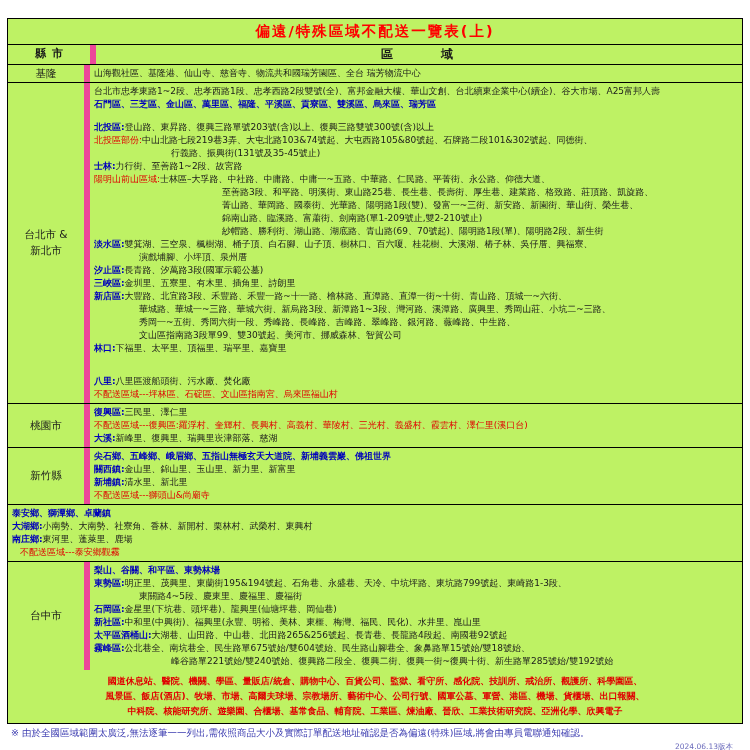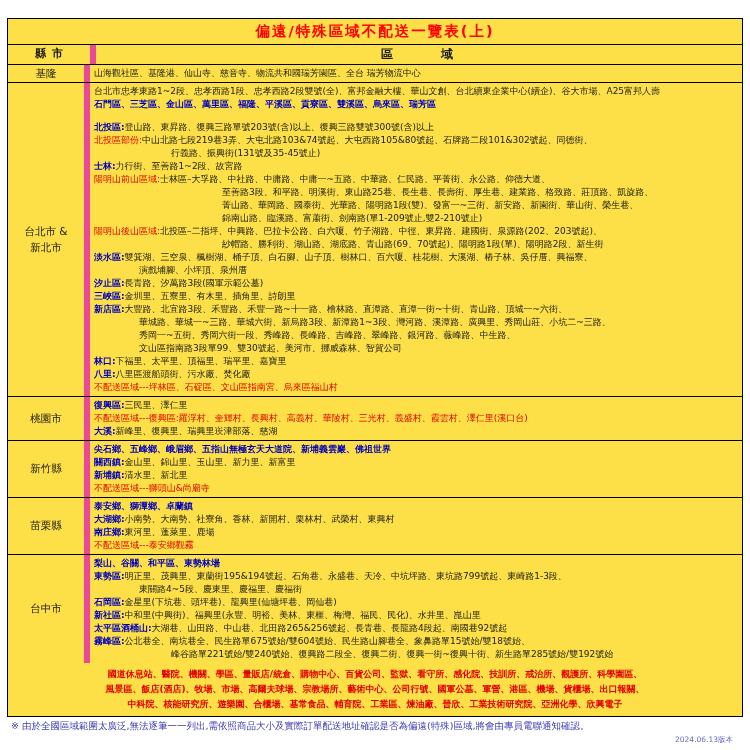--- a/index.html
+++ b/index.html
@@ -1,18 +1,18 @@
 <!DOCTYPE html>
 <html><head>
 <meta charset="utf-8">
 <style>
   html,body{margin:0;padding:0;background:#ffffff;}
   body{width:750px;height:750px;font-family:"DejaVu Sans","Liberation Sans",sans-serif;color:#1a1a1a;overflow:hidden;}
   .page{padding:18px 7px 0 7px;}
-  .tbl{border:1.5px solid #000;width:734px;background:#fde047;}
+  .tbl{border:1.5px solid #000;width:734px;background:#bef264;}
   .title-row{border-bottom:1px solid #000;text-align:center;padding:2px 0 3px 0;}
   .title-row .t{color:#ff0000;font-weight:bold;font-size:14.5px;letter-spacing:2px;}
   .head-row{display:flex;border-bottom:1px solid #000;}
   .trow{display:flex;border-bottom:1px solid #000;}
   .trow:last-child{border-bottom:none;}
   .county-col{width:76px;min-width:76px;border-right:6px solid #ec4899;display:flex;flex-direction:column;align-items:center;justify-content:center;font-size:10.5px;text-align:center;line-height:1.5;}
   .region-col{flex:1;padding:2px 4px;font-size:9px;line-height:13px;}
   .head-row .county-col{font-weight:bold;letter-spacing:6px;padding-left:6px;font-size:11px;}
   .head-row .region-col{text-align:center;font-weight:bold;font-size:12px;letter-spacing:48px;padding-left:48px;line-height:15px;}
   .line{white-space:nowrap;overflow:hidden;}
@@ -54,32 +54,31 @@
             <div class="line" style="padding-left: 0px;"><span class="c-k">台北市忠孝東路1~2段、忠孝西路1段、忠孝西路2段雙號(全)、富邦金融大樓、華山文創、台北續東企業中心(續企)、谷大市場、A25富邦人壽</span></div>
             <div class="line" style="padding-left: 0px;"><span class="c-b">石門區、三芝區、金山區、萬里區、福隆、平溪區、貢寮區、雙溪區、烏來區、瑞芳區</span></div>
             <div class="line" style="padding-left: 0px; margin-top: 10px;"><span class="c-b">北投區:</span><span class="c-k">登山路、東昇路、復興三路單號203號(含)以上、復興三路雙號300號(含)以上</span></div>
             <div class="line" style="padding-left: 0px;"><span class="c-r">北投區部份:</span><span class="c-k">中山北路七段219巷3弄、大屯北路103&amp;74號起、大屯西路105&amp;80號起、石牌路二段101&amp;302號起、同德街、</span></div>
             <div class="line" style="padding-left: 77px;"><span class="c-k">行義路、振興街(131號及35-45號止)</span></div>
             <div class="line" style="padding-left: 0px;"><span class="c-b">士林:</span><span class="c-k">力行街、至善路1~2段、故宮路</span></div>
             <div class="line" style="padding-left: 0px;"><span class="c-r">陽明山前山區域:</span><span class="c-k">士林區–大孚路、中社路、中庸路、中庸一~五路、中華路、仁民路、平菁街、永公路、仰德大道、</span></div>
             <div class="line" style="padding-left: 128px;"><span class="c-k">至善路3段、和平路、明溪街、東山路25巷、長生巷、長壽街、厚生巷、建業路、格致路、莊頂路、凱旋路、</span></div>
             <div class="line" style="padding-left: 128px;"><span class="c-k">菁山路、華岡路、國泰街、光華路、陽明路1段(雙)、發富一~三街、新安路、新園街、華山街、榮生巷、</span></div>
             <div class="line" style="padding-left: 128px;"><span class="c-k">錦南山路、臨溪路、富蕭街、劍南路(單1-209號止,雙2-210號止)</span></div>
-            <div class="line" style="padding-left: 0px;"><span class="c-r">陽明山後山區域:</span><span class="c-k">北投區–二指坪、中興路、巴拉卡公路、白六嗄、竹子湖路、中徑、東昇路、建國街、泉源路(202、203號起)、</span></div>
             <div class="line" style="padding-left: 128px;"><span class="c-k">紗帽路、勝利街、湖山路、湖底路、青山路(69、70號起)、陽明路1段(單)、陽明路2段、新生街</span></div>
             <div class="line" style="padding-left: 0px;"><span class="c-b">淡水區:</span><span class="c-k">雙箕湖、三空泉、楓樹湖、桶子頂、白石腳、山子頂、樹林口、百六嗄、桂花樹、大溪湖、樁子林、吳仔厝、興福寮、</span></div>
             <div class="line" style="padding-left: 45px;"><span class="c-k">演戲埔腳、小坪頂、泉州厝</span></div>
             <div class="line" style="padding-left: 0px;"><span class="c-b">汐止區:</span><span class="c-k">長青路、汐萬路3段(國軍示範公墓)</span></div>
             <div class="line" style="padding-left: 0px;"><span class="c-b">三峽區:</span><span class="c-k">金圳里、五寮里、有木里、插角里、詩朗里</span></div>
             <div class="line" style="padding-left: 0px;"><span class="c-b">新店區:</span><span class="c-k">大豐路、北宜路3段、禾豐路、禾豐一路~十一路、檜林路、直潭路、直潭一街~十街、青山路、頂城一~六街、</span></div>
             <div class="line" style="padding-left: 45px;"><span class="c-k">華城路、華城一~三路、華城六街、新烏路3段、新潭路1~3段、灣河路、溪潭路、廣興里、秀岡山莊、小坑二~三路、</span></div>
             <div class="line" style="padding-left: 45px;"><span class="c-k">秀岡一~五街、秀岡六街一段、秀峰路、長峰路、吉峰路、翠峰路、銀河路、薇峰路、中生路、</span></div>
             <div class="line" style="padding-left: 45px;"><span class="c-k">文山區指南路3段單99、雙30號起、美河市、挪威森林、智賀公司</span></div>
             <div class="line" style="padding-left: 0px;"><span class="c-b">林口:</span><span class="c-k">下福里、太平里、頂福里、瑞平里、嘉寶里</span></div>
-            <div class="line" style="padding-left: 0px;"><span class="c-b">八里:</span><span class="c-k">八里區渡船頭街、污水廠、焚化廠</span></div>
+            <div class="line" style="padding-left: 0px; margin-top: 20px;"><span class="c-b">八里:</span><span class="c-k">八里區渡船頭街、污水廠、焚化廠</span></div>
             <div class="line" style="padding-left: 0px;"><span class="c-r">不配送區域---坪林區、石碇區、文山區指南宮、烏來區福山村</span></div>
           </div>
         </div>
         <div class="trow">
           <div class="county-col">
             <div>桃園市</div>
           </div>
           <div class="region-col">
             <div class="line" style="padding-left: 0px;"><span class="c-b">復興區:</span><span class="c-k">三民里、澤仁里</span></div>
             <div class="line" style="padding-left: 0px;"><span class="c-r">不配送區域---復興區:羅浮村、奎輝村、長興村、高義村、華陵村、三光村、義盛村、霞雲村、澤仁里(溪口台)</span></div>
@@ -91,28 +90,25 @@
             <div>新竹縣</div>
           </div>
           <div class="region-col">
             <div class="line" style="padding-left: 0px;"><span class="c-b">尖石鄉、五峰鄉、峨眉鄉、五指山無極玄天大道院、新埔義雲巖、佛祖世界</span></div>
             <div class="line" style="padding-left: 0px;"><span class="c-b">關西鎮:</span><span class="c-k">金山里、錦山里、玉山里、新力里、新富里</span></div>
             <div class="line" style="padding-left: 0px;"><span class="c-b">新埔鎮:</span><span class="c-k">清水里、新北里</span></div>
             <div class="line" style="padding-left: 0px;"><span class="c-r">不配送區域---獅頭山&amp;尚廟寺</span></div>
           </div>
         </div>
         <div class="trow">
-          <div class="county-col">
-            <div>苗栗縣</div>
-          </div>
           <div class="region-col">
             <div class="line" style="padding-left: 0px;"><span class="c-b">泰安鄉、獅潭鄉、卓蘭鎮</span></div>
             <div class="line" style="padding-left: 0px;"><span class="c-b">大湖鄉:</span><span class="c-k">小南勢、大南勢、社寮角、香林、新開村、栗林村、武榮村、東興村</span></div>
             <div class="line" style="padding-left: 0px;"><span class="c-b">南庄鄉:</span><span class="c-k">東河里、蓬萊里、鹿場</span></div>
-            <div class="line" style="padding-left: 0px;"><span class="c-r">不配送區域---泰安鄉觀霧</span></div>
+            <div class="line" style="padding-left: 0px; margin-left: 8px;"><span class="c-r">不配送區域---泰安鄉觀霧</span></div>
           </div>
         </div>
         <div class="trow">
           <div class="county-col">
             <div>台中市</div>
           </div>
           <div class="region-col">
             <div class="line" style="padding-left: 0px;"><span class="c-b">梨山、谷關、和平區、東勢林場</span></div>
             <div class="line" style="padding-left: 0px;"><span class="c-b">東勢區:</span><span class="c-k">明正里、茂興里、東蘭街195&amp;194號起、石角巷、永盛巷、天冷、中坑坪路、東坑路799號起、東崎路1-3段、</span></div>
             <div class="line" style="padding-left: 45px;"><span class="c-k">東關路4~5段、慶東里、慶福里、慶福街</span></div>

